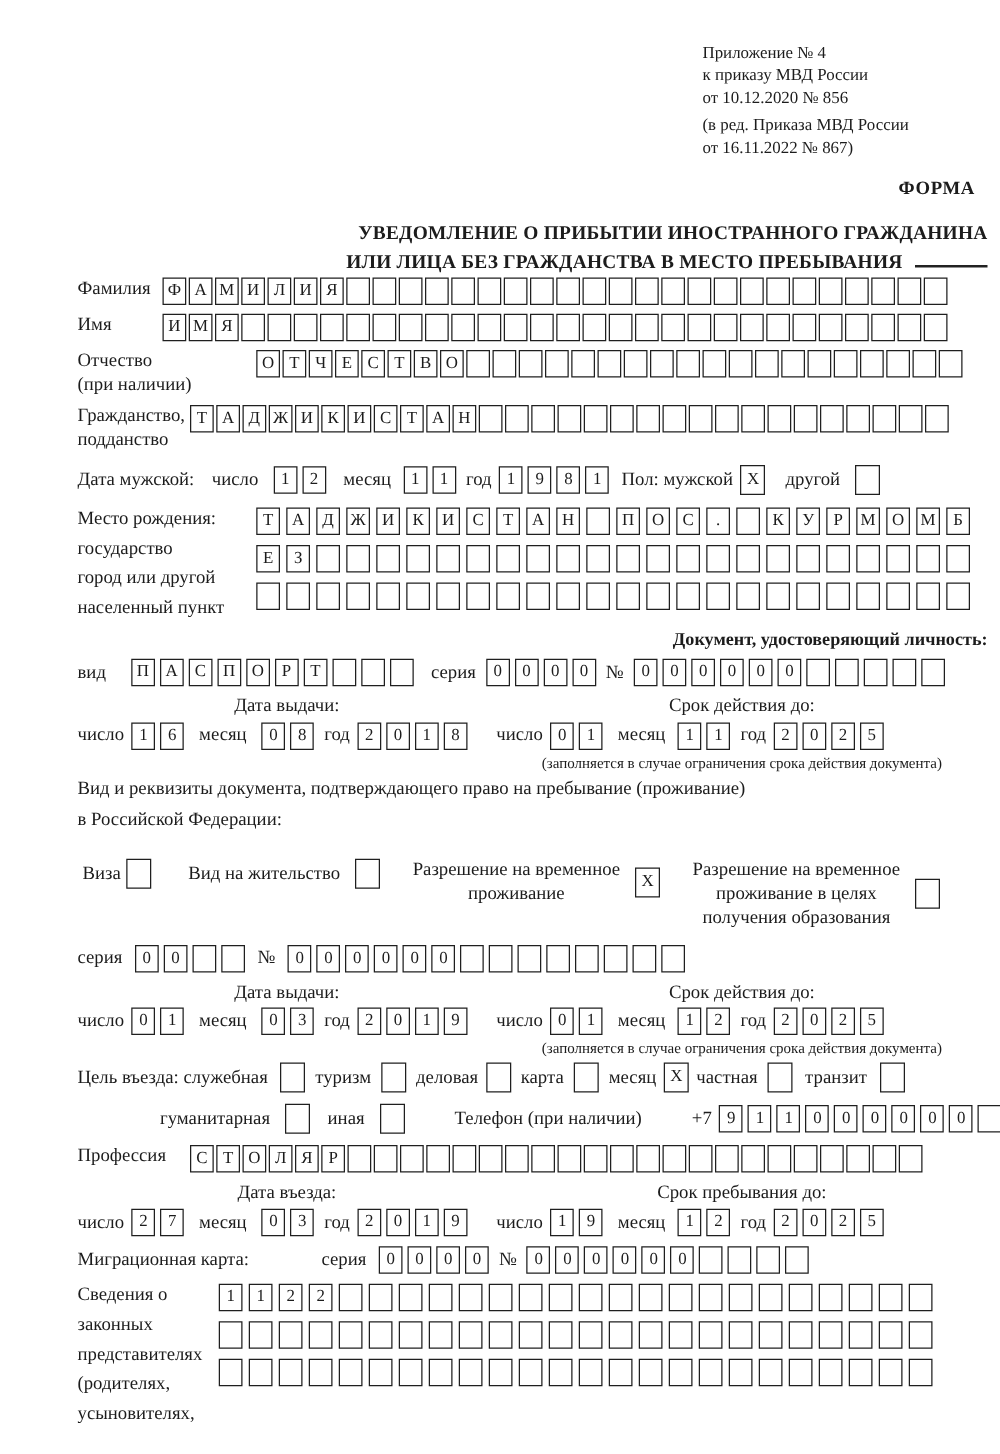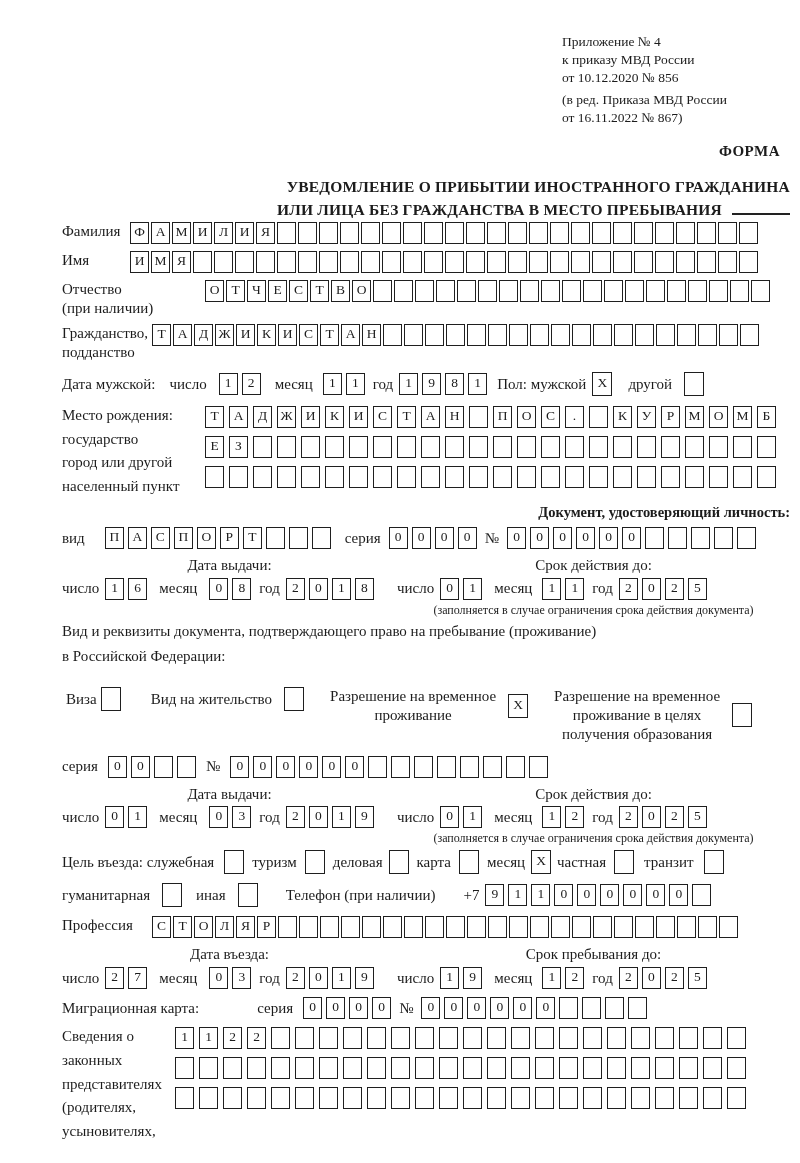--- a/index.html
+++ b/index.html
@@ -43,21 +43,21 @@
   .lbl-patronymic { width:143px; }
   .lbl-citizenship { width:90px; }
   .lbl-birthplace { width:143px; }
   .lbl-profession { width:90px; }
   .lbl-reps { width:113px; }
   .stack div { margin-bottom:5px; }
 
   .inline-row { display:flex; align-items:center; margin-bottom:7px; }
   .inline-row .t { flex:none; }
   .ml6{margin-left:6px;} .ml8{margin-left:8px;} .ml10{margin-left:10px;} .ml12{margin-left:12px;}
-  .ml14{margin-left:14px;} .ml16{margin-left:16px;} .ml20{margin-left:20px;} .ml28{margin-left:28px;text-align:right;}
+  .ml14{margin-left:14px;} .ml16{margin-left:16px;} .ml20{margin-left:20px;} .ml28{margin-left:40px;text-align:right;}
 
   .rowgap { display:flex; flex-direction:column; gap:8px; }
 
   .doc-heading { text-align:right; font-weight:bold; font-size:14.5px; margin:2px 0 6px; }
 
   
   .dates-row { display:flex; margin:0 0 4px; }
   .date-col1 { width:335px; flex:none; }
   .date-col2 { flex:1; }
   .date-head { text-align:center; margin-bottom:3px; }
@@ -587,21 +587,21 @@
     <div class="cells cb ml8">
         <div class="cell"></div>
       </div>
     <span class="t ml10">транзит</span>
     <div class="cells cb ml10">
         <div class="cell"></div>
       </div>
   </div>
 
   <div class="purpose-row">
-    <span class="t" style="">гуманитарная</span>
+    <span class="t" style="margin-left:66px;">гуманитарная</span>
     <div class="cells cb ml12">
         <div class="cell"></div>
       </div>
     <span class="t ml14">иная</span>
     <div class="cells cb ml12">
         <div class="cell"></div>
       </div>
     <span class="t ml28">Телефон (при наличии)</span>
     <span class="t ml28">+7</span>
     <div class="cells g4 ml6">

